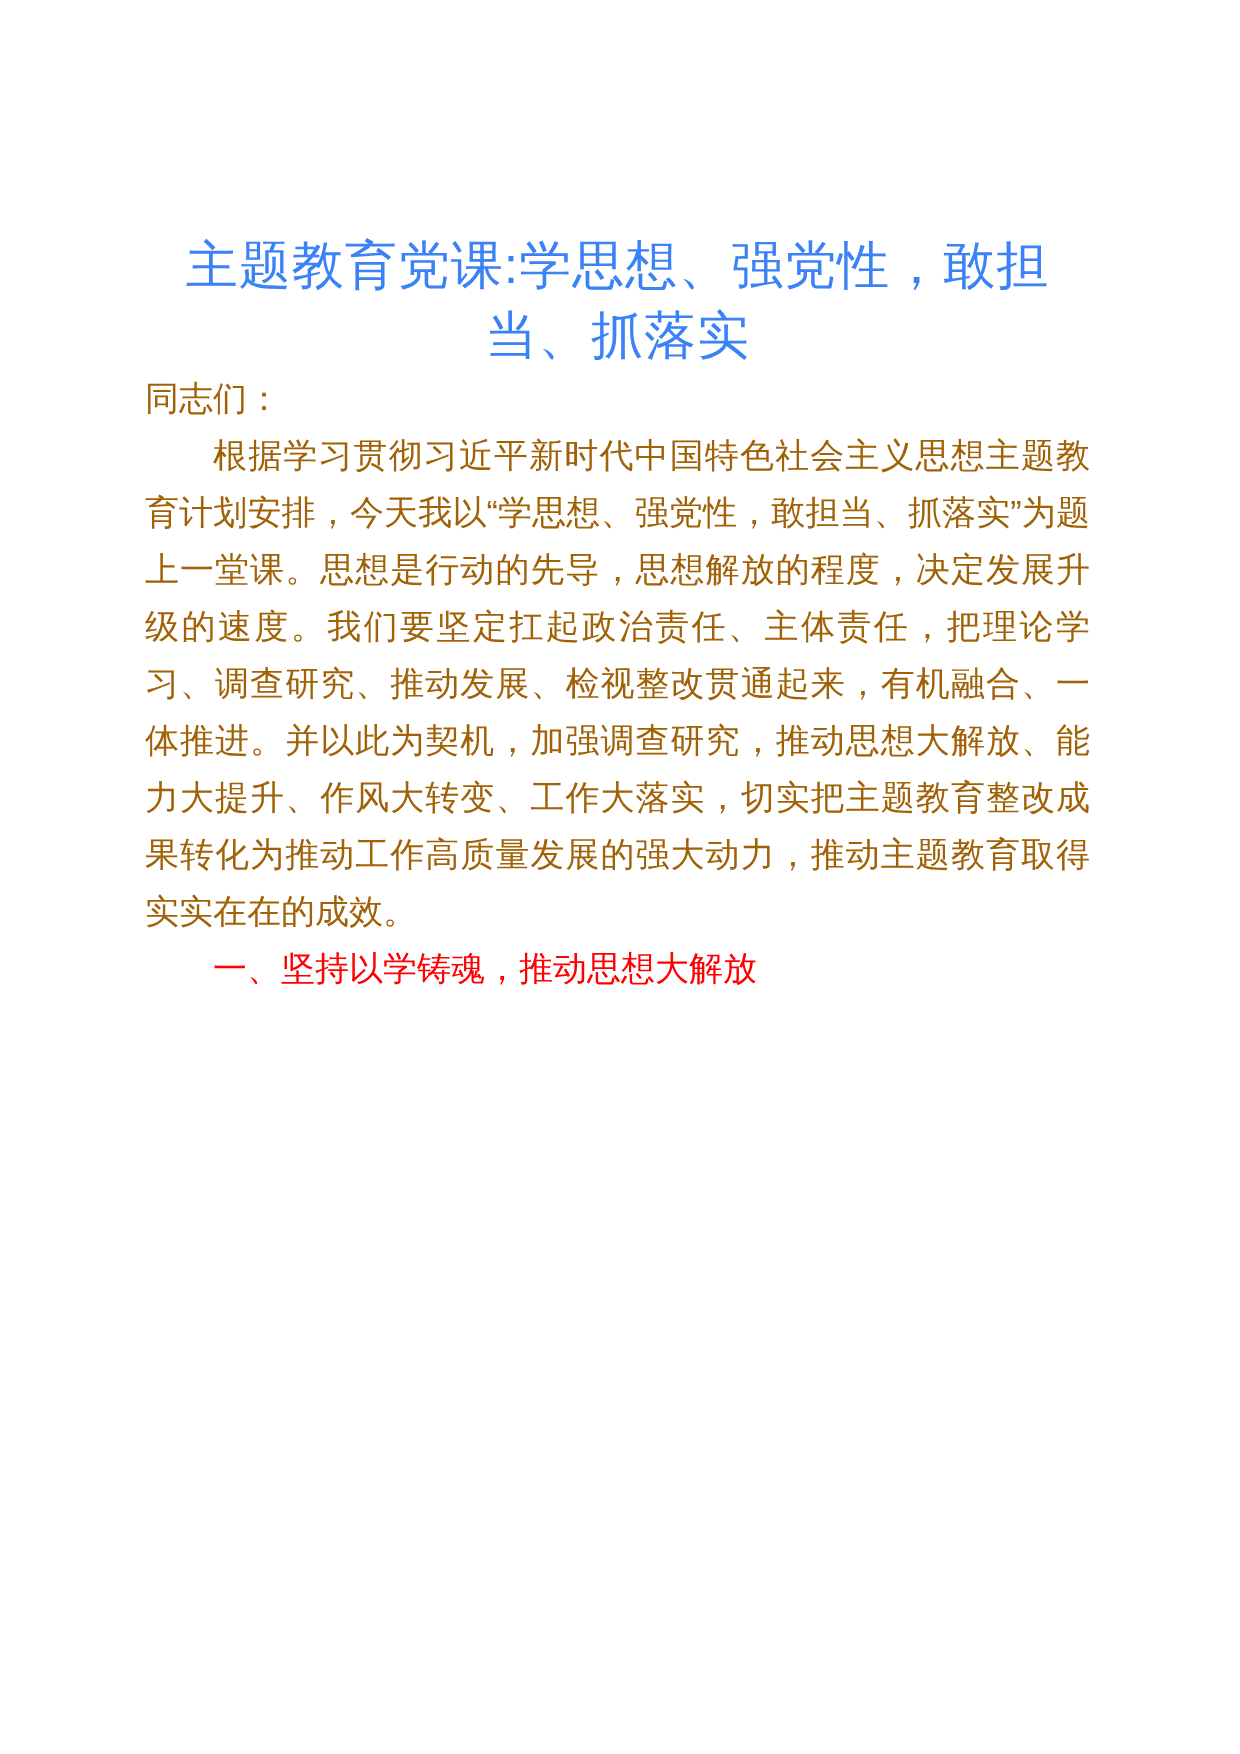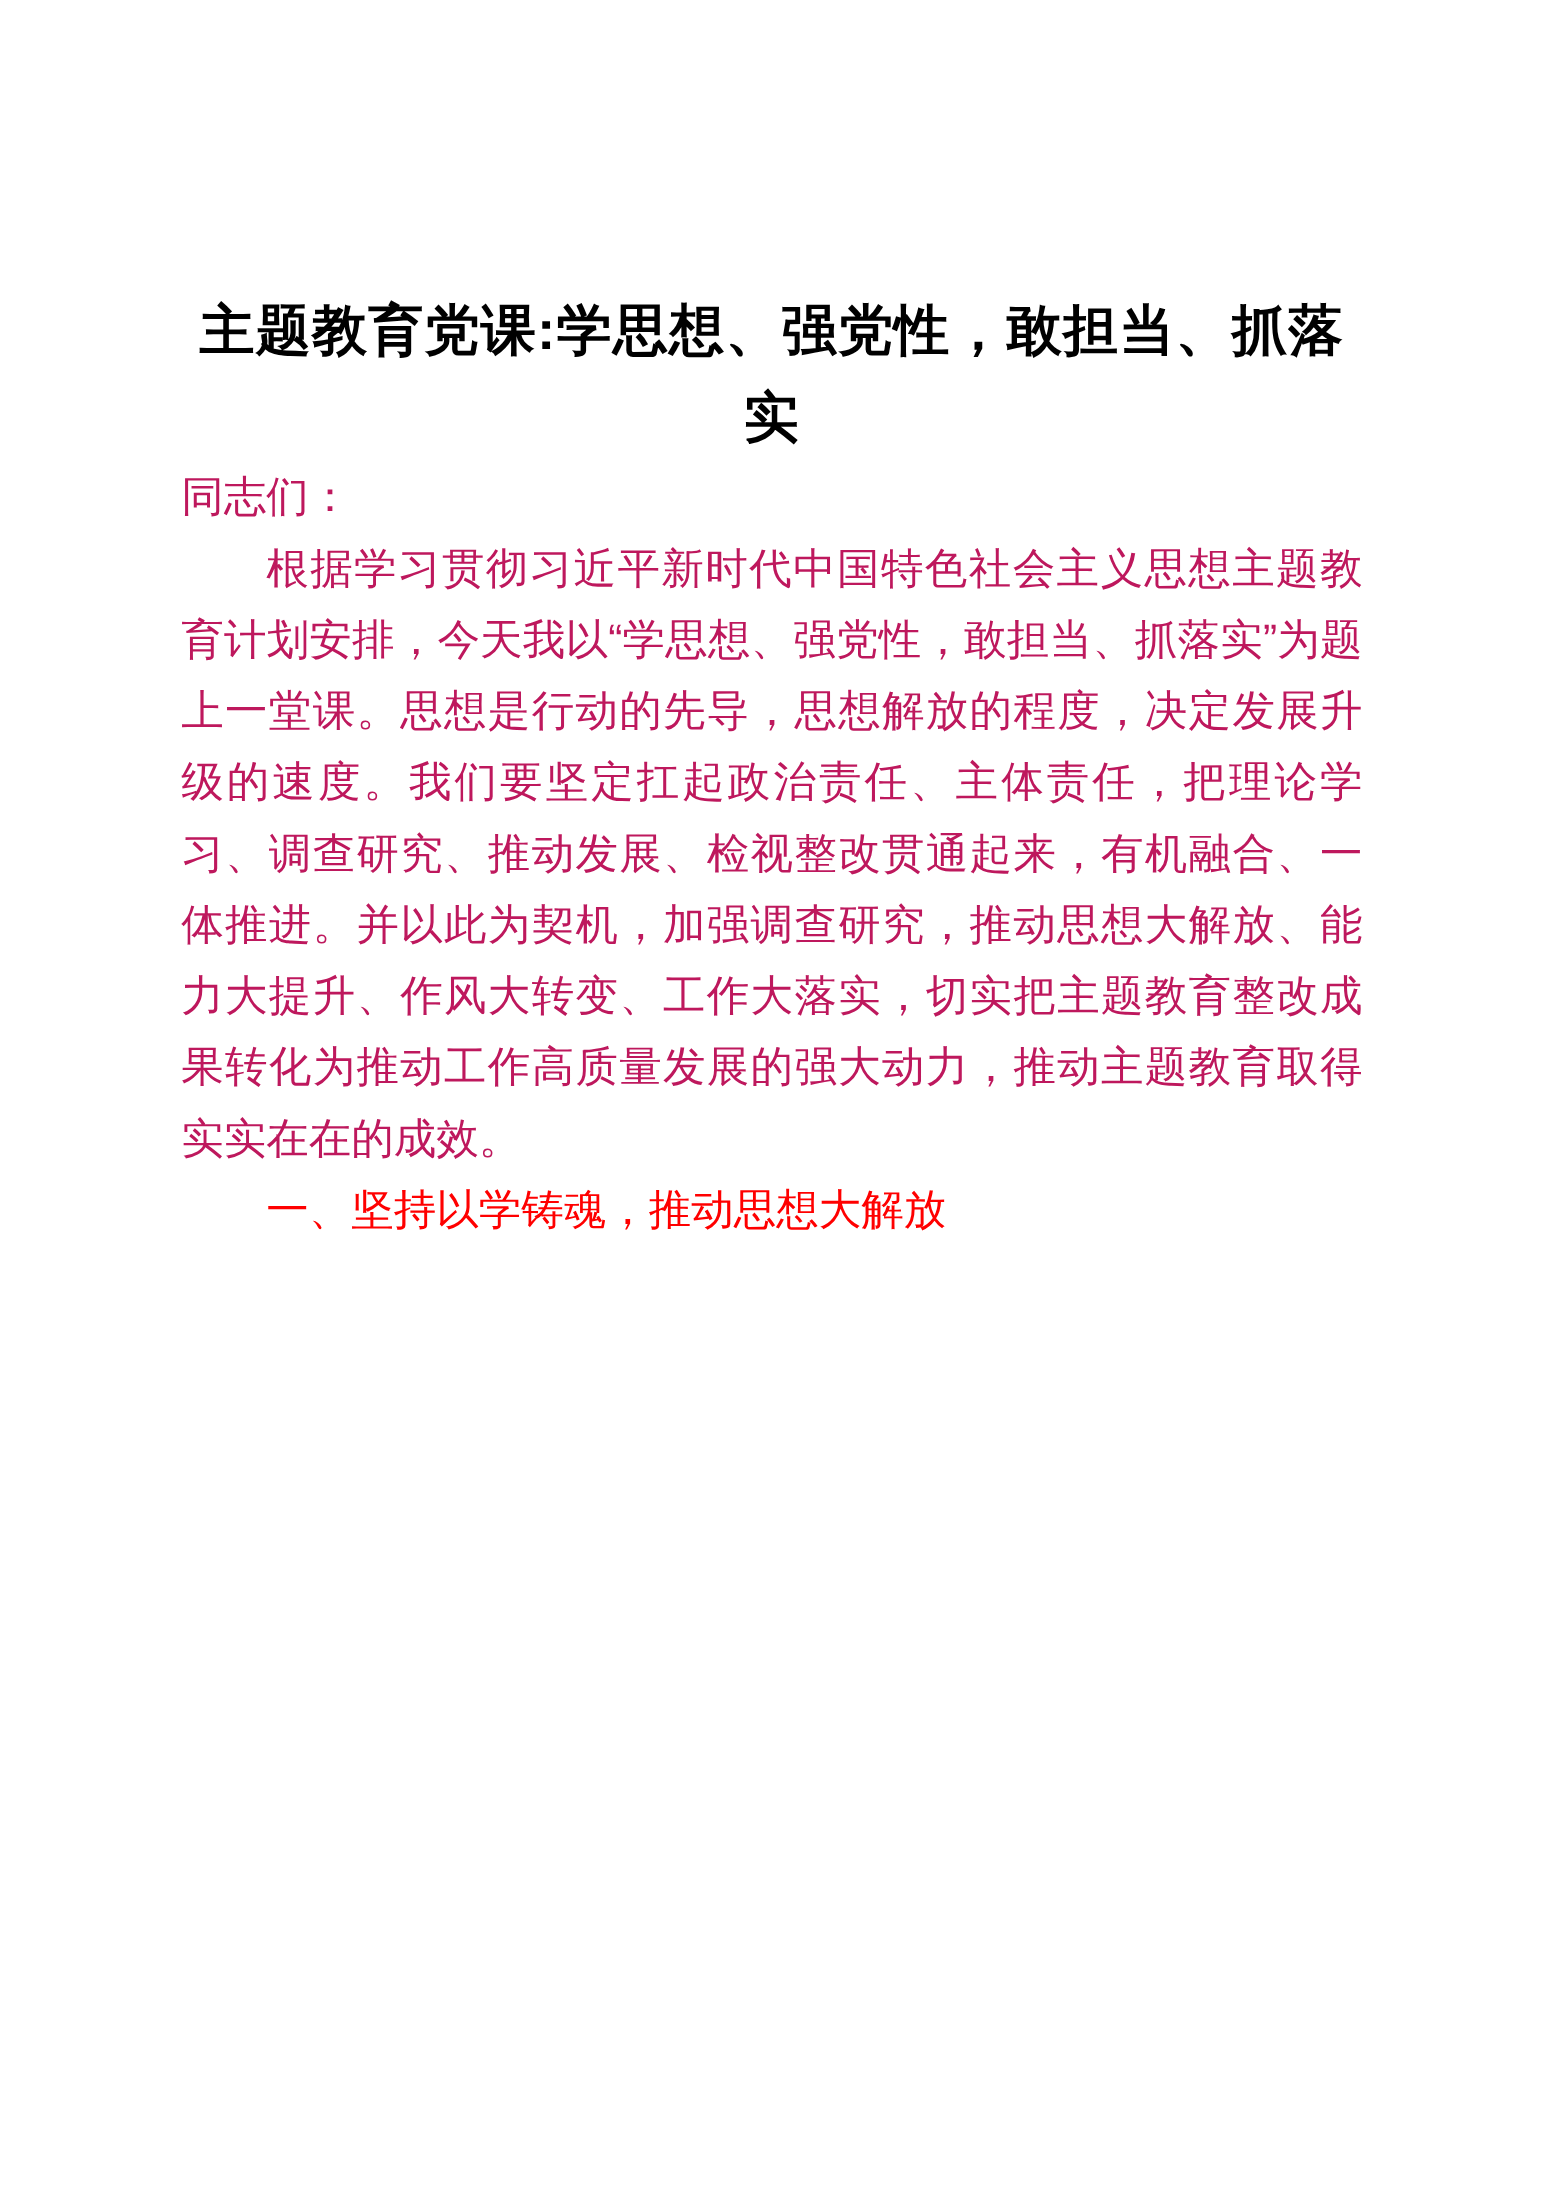--- a/index.html
+++ b/index.html
@@ -10,33 +10,33 @@
   .page {
     position: relative;
     width: 1240px;
     height: 1754px;
     background: #ffffff;
     color: #000000;
     padding: 230px 150px 60px 145px;
     overflow: hidden;
   }
   .doc-title {
-    font-size: 44px;
+    font-size: 52px;
     letter-spacing: 1px;
-    font-weight: bold;
+    font-weight: normal;
     line-height: 70px;
     text-align: center;
-    color: #000000;
+    color: #3b82f6;
     margin-bottom: 0;
   }
   .body-text {
     font-size: 34px;
     line-height: 57px;
     text-align: justify;
-    color: #be185d;
+    color: #a16207;
   }
   .salutation {
     text-indent: 0;
   }
   .para {
     text-indent: 2em;
   }
   .section-heading {
     text-indent: 2em;
     font-weight: normal;

